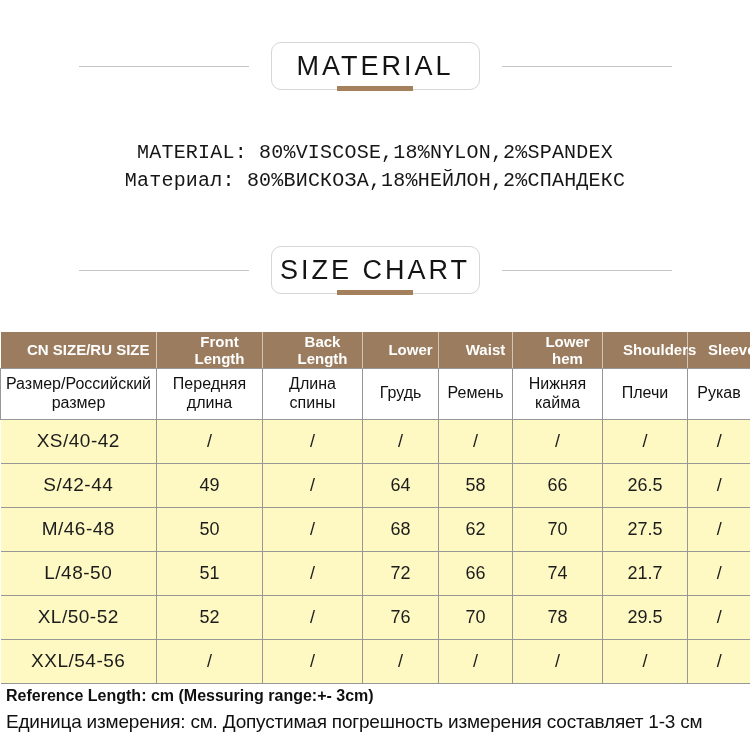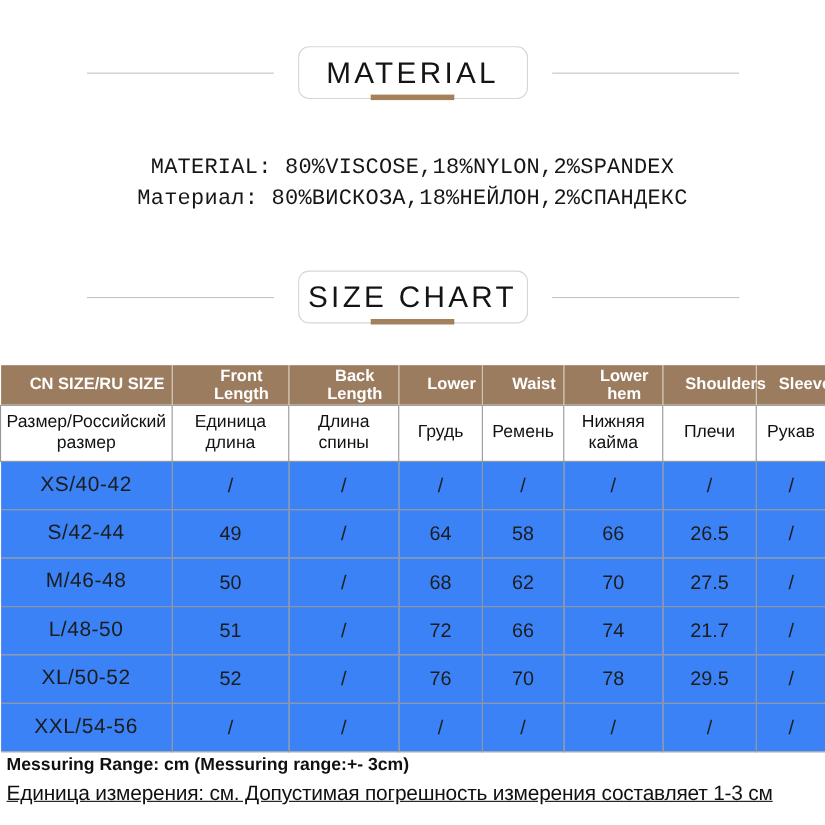--- a/index.html
+++ b/index.html
@@ -29,30 +29,30 @@
   .material-text{position:absolute;top:139px;left:0;right:0;text-align:center;}
   .material-text p{font-size:20px;line-height:28px;color:#161616;letter-spacing:0.2px;font-family:Liberation Mono, monospace;}
 
   
   table{position:absolute;top:332px;left:0;width:750px;border-collapse:collapse;table-layout:fixed;}
   thead tr.hdr-en th{background:var(--brown);color:#fff;font-size:15px;font-weight:bold;
     height:36px;border-right:1px solid rgba(255,255,255,0.55);border-bottom:1px solid var(--border-gray);padding-left:20px;}
   thead tr.hdr-en th:last-child{border-right:none;}
   thead tr.hdr-ru th{background:#fff;color:#111;font-size:16px;font-weight:normal;height:51px;
     line-height:1.18;border:1px solid var(--border-gray);padding:2px 1px;}
-  tbody td{background:#3b82f6;border:1px solid var(--border-gray);height:44px;
+  tbody td{background:#fef9c3;border:1px solid var(--border-gray);height:44px;
     text-align:center;vertical-align:middle;font-size:18px;color:#1c1c1c;}
   tbody td:first-child{font-size:19px;letter-spacing:0.5px;}
   table tr > *:first-child{border-left:none;}
   table tr > *:last-child{border-right:none;}
 
   
   .footer{position:absolute;top:687px;left:6px;right:6px;}
   .footer .note-en{font-size:16px;font-weight:bold;color:#101010;}
-  .footer .note-ru{font-size:19px;margin-top:6px;color:#101010;letter-spacing:-0.2px;text-decoration:underline;}
+  .footer .note-ru{font-size:19px;margin-top:6px;color:#101010;letter-spacing:-0.2px;}
 </style>
 </head>
 <body>
 
 <div class="page">
 
   <section class="heading-block material">
     <div class="side-line"></div>
     <div class="heading-box">
       <span>MATERIAL</span>
@@ -92,21 +92,21 @@
           <th>Front Length</th>
           <th>Back Length</th>
           <th>Lower</th>
           <th>Waist</th>
           <th>Lower hem</th>
           <th>Shoulders</th>
           <th>Sleeves</th>
         </tr>
       <tr class="hdr-ru">
           <th>Размер/Российский размер</th>
-          <th>Единица длина</th>
+          <th>Передняя длина</th>
           <th>Длина спины</th>
           <th>Грудь</th>
           <th>Ремень</th>
           <th>Нижняя кайма</th>
           <th>Плечи</th>
           <th>Рукав</th>
         </tr>
     </thead>
     <tbody>
         <tr>
@@ -166,17 +166,17 @@
           <td>/</td>
           <td>/</td>
           <td>/</td>
           <td>/</td>
           <td>/</td>
         </tr>
       </tbody>
   </table>
 
   <div class="footer">
-    <p class="note-en">Messuring Range: cm (Messuring range:+- 3cm)</p>
+    <p class="note-en">Reference Length: cm (Messuring range:+- 3cm)</p>
     <p class="note-ru">Единица измерения: см. Допустимая погрешность измерения составляет 1-3 см</p>
   </div>
 
 </div>
 
 </body></html>

